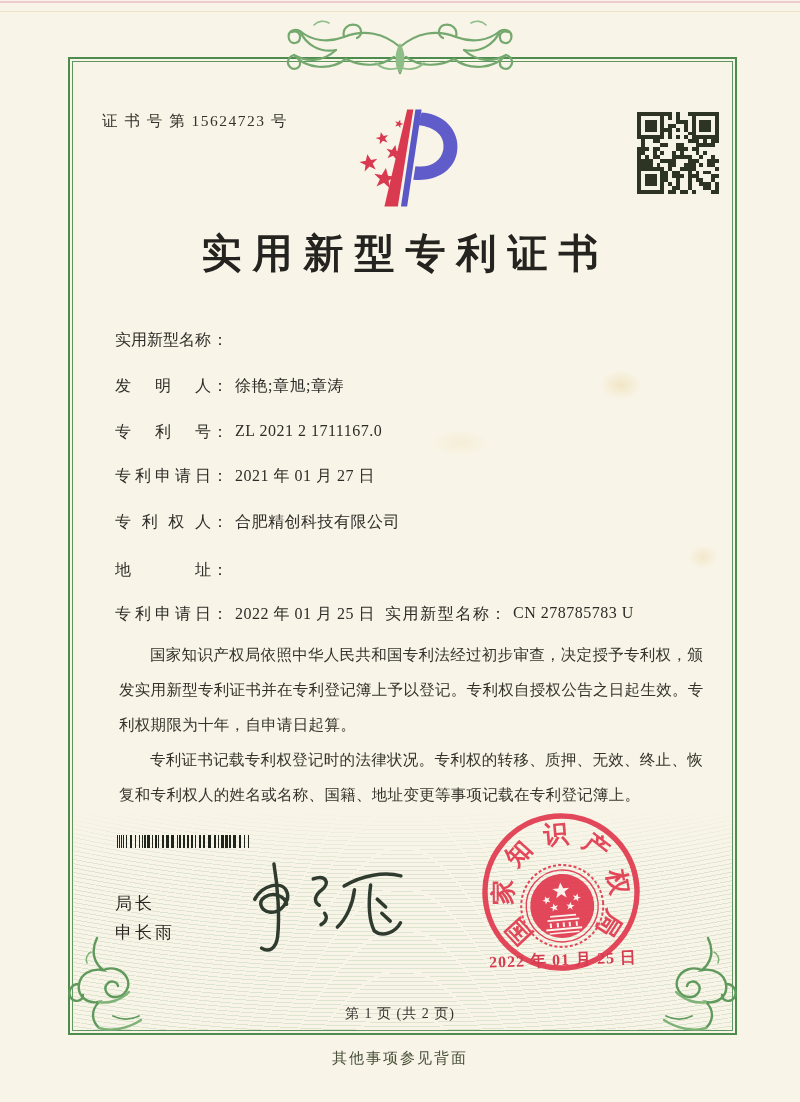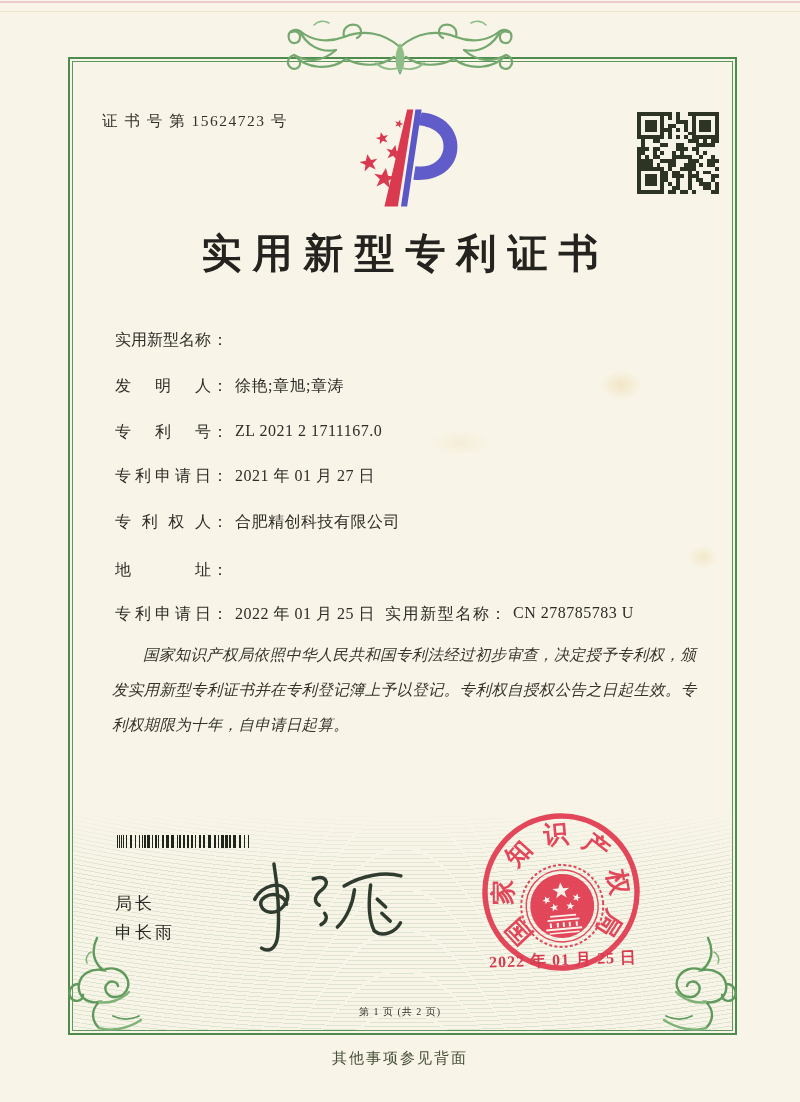--- a/index.html
+++ b/index.html
@@ -58,38 +58,38 @@
   }
 
   .row{position:absolute;left:115px;display:flex;align-items:flex-start;font-size:16px;color:#2e2c28;}
   .flabel{display:inline-block;width:96px;text-align:justify;text-align-last:justify;white-space:nowrap;}
   .colon{margin-left:1px;}
   .fvalue{margin-left:7px;letter-spacing:.5px;white-space:nowrap;}
   .fvalue.wrap{white-space:normal;width:436px;line-height:27px;}
   .row.grant2{left:385px;}
   .flabel2{display:inline-block;width:104px;text-align:justify;text-align-last:justify;white-space:nowrap;}
 
-  .paras{position:absolute;left:112px;top:637px;width:594px;font-style:italic;}
+  .paras{position:absolute;left:119px;top:637px;width:594px;}
   .paras p{margin:0;font-size:15.5px;line-height:35px;text-indent:2em;color:#35332c;letter-spacing:.3px;}
 
   .barcode{position:absolute;left:117px;top:835px;width:200px;height:13px;display:flex;align-items:stretch;}
   .barcode i{display:block;}
   .barcode i.b{background:#20251c;}
 
   .signer-title{position:absolute;left:115px;top:892px;font-size:17px;letter-spacing:3px;color:#2c2a26;}
   .signer-name{position:absolute;left:115px;top:921px;font-size:17px;letter-spacing:3px;color:#2c2a26;}
   .signature{position:absolute;left:230px;top:856px;width:195px;height:102px;transform:rotate(-2deg);}
 
   .seal{position:absolute;left:474px;top:805px;width:174px;height:174px;opacity:.93;transform:rotate(-5deg);}
   .seal-date{
     position:absolute;left:477px;top:950px;width:172px;text-align:center;
     color:#d63c50;font-size:16px;font-weight:700;letter-spacing:1px;transform:rotate(-2deg);
   }
 
-  .footer-page{position:absolute;left:0;top:1005px;width:100%;text-align:center;font-size:10px;letter-spacing:1px;color:#34322c;}
+  .footer-page{position:absolute;left:0;top:1005px;width:100%;text-align:center;font-size:14px;letter-spacing:1px;color:#34322c;}
   .back-note{position:absolute;left:0;top:1049px;width:100%;text-align:center;font-size:15px;letter-spacing:2px;color:#474f38;}
 </style>
 </head>
 <body>
 
 <div class="edge-line1"></div>
 <div class="edge-line2"></div>
 
 <div class="frame"></div>
 <div class="waves"></div>
@@ -633,20 +633,21 @@
   <span class="fvalue">2022 年 01 月 25 日</span>
 </div>
 <div class="row grant2" style="top:604px">
   <span class="flabel2">实用新型名称</span>
     <span class="colon">：</span>
   <span class="fvalue">CN 278785783 U</span>
 </div>
 
 <div class="paras">
   <p>国家知识产权局依照中华人民共和国专利法经过初步审查，决定授予专利权，颁发实用新型专利证书并在专利登记簿上予以登记。专利权自授权公告之日起生效。专利权期限为十年，自申请日起算。</p>
+  <p>专利证书记载专利权登记时的法律状况。专利权的转移、质押、无效、终止、恢复和专利权人的姓名或名称、国籍、地址变更等事项记载在专利登记簿上。</p>
 </div>
 
 <div class="barcode">
     <i class="b" style="width:1px"></i>
     <i class="" style="width:1px"></i>
     <i class="b" style="width:1px"></i>
     <i class="" style="width:1px"></i>
     <i class="b" style="width:1px"></i>
     <i class="" style="width:1px"></i>
     <i class="b" style="width:1px"></i>

